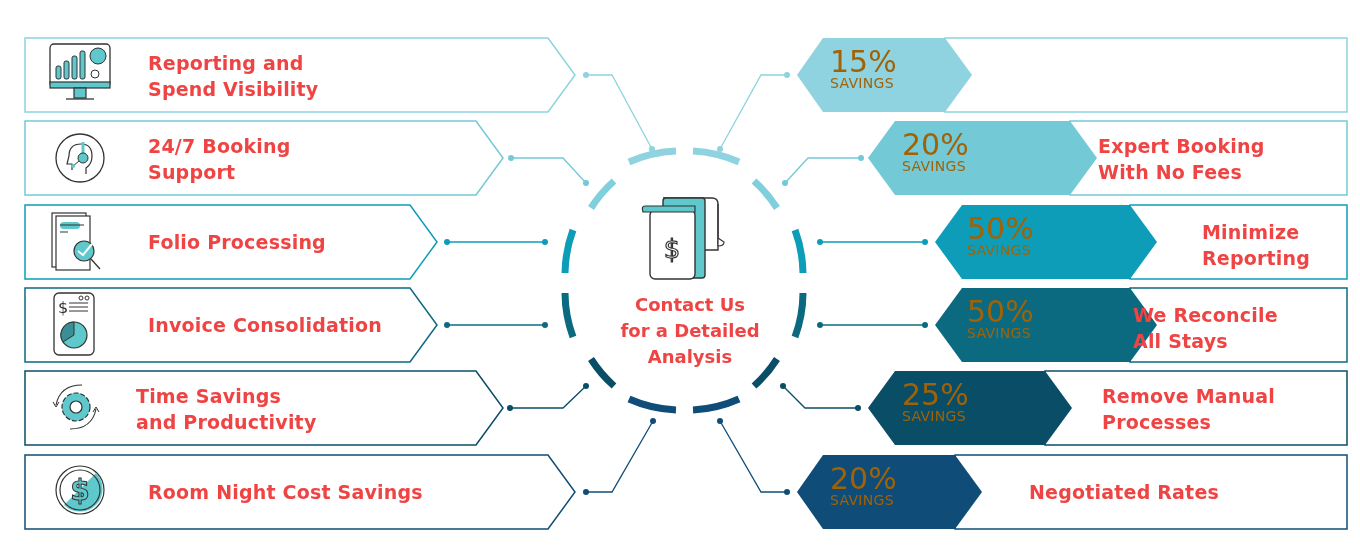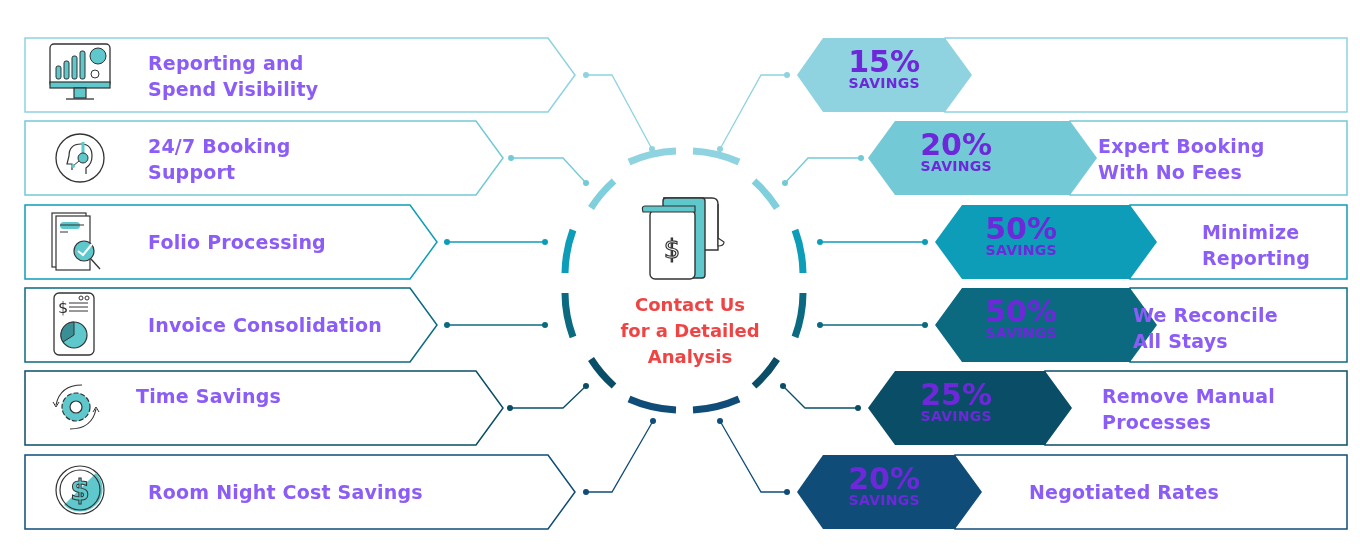--- a/index.html
+++ b/index.html
@@ -1,20 +1,20 @@
 <!DOCTYPE html>
 <html><head>
 <meta charset="utf-8">
 <style>
   html, body { margin:0; padding:0; background:#ffffff; }
   body { width:1360px; height:558px; position:relative; overflow:hidden;
          font-family:"DejaVu Sans", "Liberation Sans", sans-serif; color:#2f2f31; }
   #stage { position:absolute; left:0; top:0; width:1360px; height:558px; }
-  .label { position:absolute; font-weight:bold; font-size:19px; line-height:26px; color:#8b5cf6; letter-spacing:0.2px; }
-  .pct { position:absolute; color:#6d28d9; font-weight:bold; text-align:right; }
+  .label { position:absolute; font-weight:bold; font-size:19px; line-height:26px; color:#ef4444; letter-spacing:0.2px; }
+  .pct { position:absolute; color:#a16207; font-weight:normal; text-align:left; }
   .pct .num { display:block; font-size:30px; line-height:28px; }
   .pct .sav { display:block; font-size:14px; line-height:14px; letter-spacing:0.3px; }
   .center-text { position:absolute; left:590px; top:292px; width:200px; text-align:center;
                  font-weight:bold; font-size:18px; line-height:26px; color:#ef4444; }
 </style>
 </head>
 <body>
 
 <div id="stage">
 
@@ -213,20 +213,21 @@
     <div>Support</div>
   </div>
   <div class="label" style="left:148px;top:229px">
     <div>Folio Processing</div>
   </div>
   <div class="label" style="left:148px;top:312px">
     <div>Invoice Consolidation</div>
   </div>
   <div class="label" style="left:136px;top:383px">
     <div>Time Savings</div>
+    <div>and Productivity</div>
   </div>
   <div class="label" style="left:148px;top:479px">
     <div>Room Night Cost Savings</div>
   </div>
 
   <div class="center-text">
     <div>Contact Us</div>
     <div>for a Detailed</div>
     <div>Analysis</div>
   </div>

